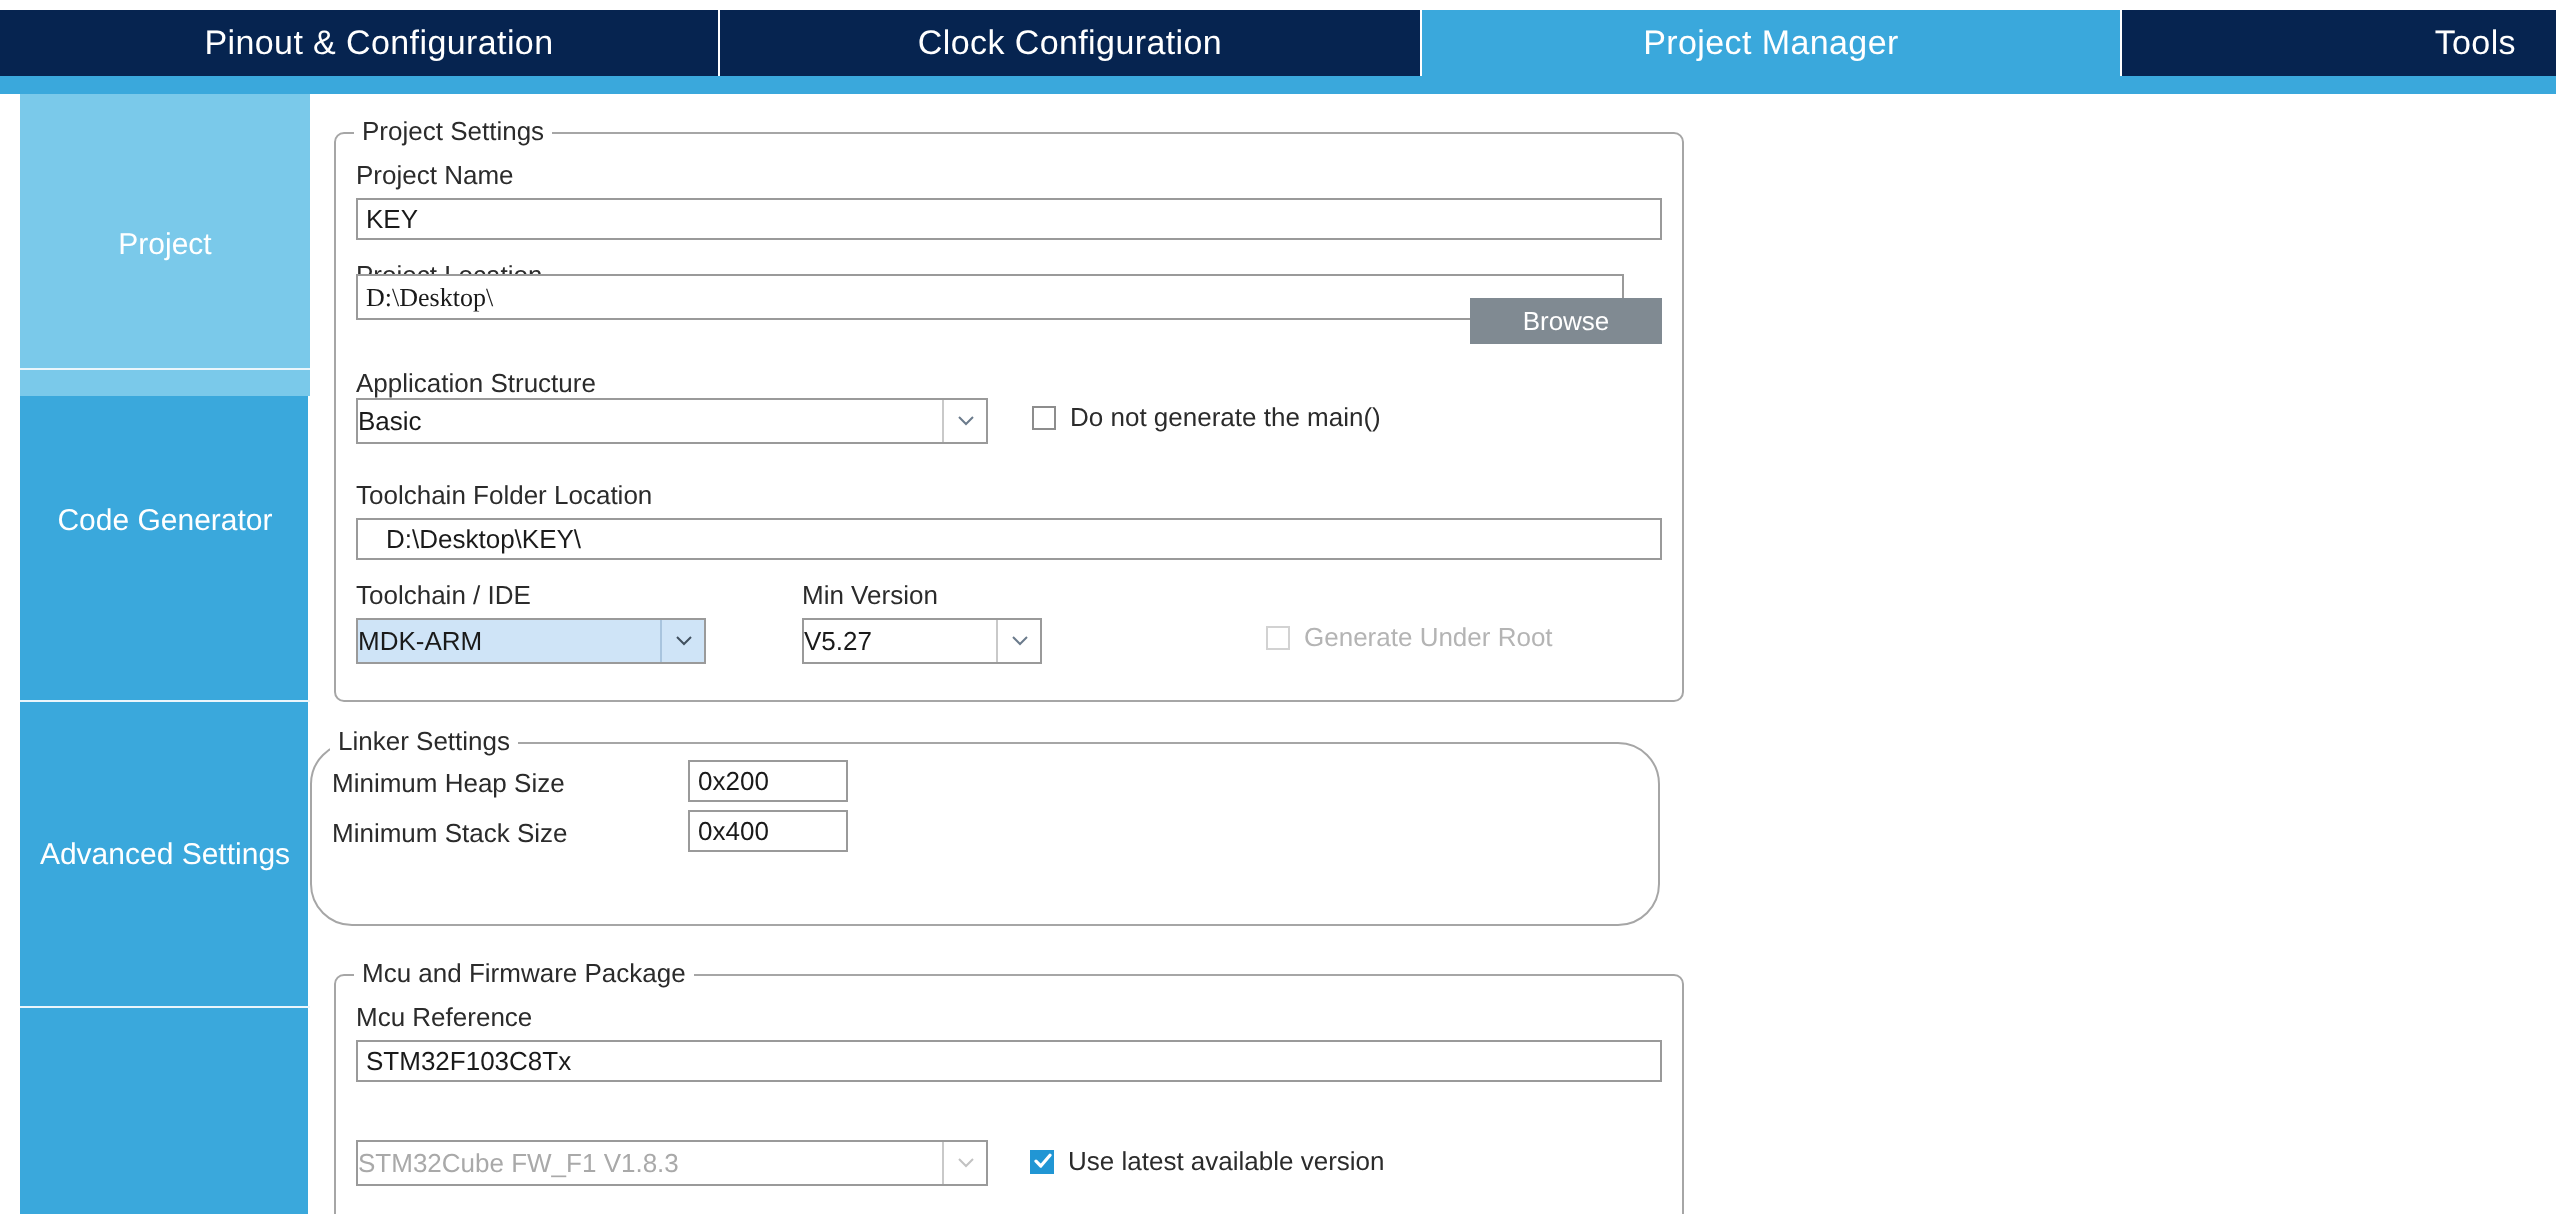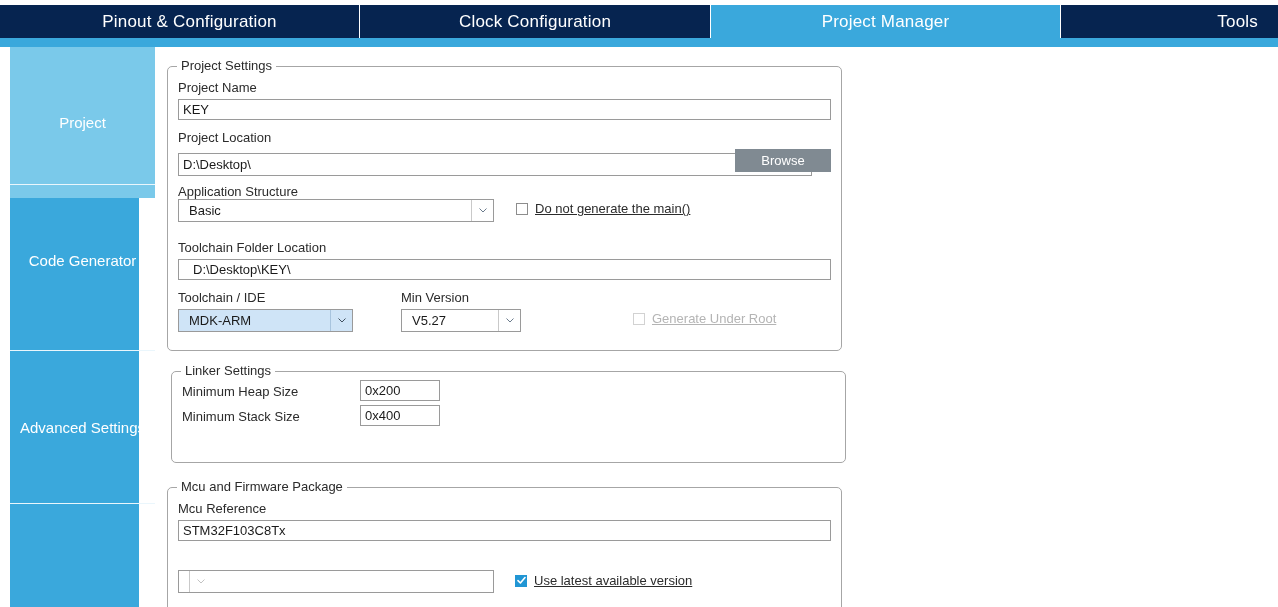--- a/index.html
+++ b/index.html
@@ -44,21 +44,21 @@
     position: absolute;
     left: 0; top: 38px;
     width: 1278px; height: 9px;
     background: #3aa8dc;
   }
 
   
   #sidebar {
     position: absolute;
     left: 10px; top: 47px;
-    width: 129px; height: 560px;
+    width: 144px; height: 560px;
     background: #3aa8dc;
   }
   .side-item {
     position: absolute;
     left: 0; width: 145px;
     display: flex;
     align-items: center;
     justify-content: center;
     color: #ffffff;
     font-size: 15px;
@@ -121,21 +121,21 @@
   .combo {
     position: absolute;
     box-sizing: border-box;
     border: 1px solid #9a9a9a;
     background: #ffffff;
     height: 23px;
     font-size: 13px;
     color: #1a1a1a;
     display: flex;
     align-items: center;
-    padding-left: 10px;
+    padding-left: 0;
     overflow: hidden;
   }
   .combo .ctext { flex: 1; white-space: nowrap; overflow: hidden; }
   .combo.selected { background: #cfe4f7; }
   .combo.selected .ctext { background: #cfe4f7; }
   .combo.disabled { color: #a9a9a9; background: #ffffff; }
   .combo .arrow {
     width: 22px; height: 100%;
     display: flex; align-items: center; justify-content: center;
     border-left: 1px solid #c9c9c9;
@@ -161,21 +161,20 @@
     height: 23px;
   }
 
   .checkrow {
     position: absolute;
     display: flex;
     align-items: center;
     font-size: 13px;
     color: #2b2b2b;
     white-space: nowrap;
-    text-decoration: underline;
   }
   .checkrow.disabled { color: #b4b4b4; }
   .cbox {
     width: 12px; height: 12px;
     box-sizing: border-box;
     border: 1px solid #8d8d8d;
     background: #ffffff;
     margin-right: 7px;
     display: flex;
     align-items: center;
@@ -222,21 +221,21 @@
 
 <div id="main">
 
   <div class="groupbox" style="left:12px; top:19px; width:673px; height:283px;">
     <div class="gb-title">Project Settings</div>
 
     <div class="fieldlabel" style="left:10px; top:13px;">Project Name</div>
     <div class="textbox" style="left:10px; top:32px; width:653px;">KEY</div>
 
     <div class="fieldlabel" style="left:10px; top:63px;">Project Location</div>
-    <div class="textbox" style="left:10px; top:86px; width:634px; height:23px; line-height:21px;">D:\Desktop\</div>
+    <div class="textbox" style="left:10px; top:70px; width:634px; height:23px; line-height:21px;font-family:Liberation Serif, serif;">D:\Desktop\</div>
     <div class="btn" style="left:567px; top:82px; width:96px;">Browse</div>
 
     <div class="fieldlabel" style="left:10px; top:117px;">Application Structure</div>
     <div class="combo" style="left:10px; top:132px; width:316px;">
       <span class="ctext">Basic</span>
       <span class="arrow">
         <svg class="chev" viewBox="0 0 8 5" xmlns="http://www.w3.org/2000/svg">
           <path d="M0.5 0.5 L4 4 L7.5 0.5" fill="none" stroke="#6b7b8c" stroke-width="1"></path>
         </svg>
       </span>
@@ -268,37 +267,38 @@
         </svg>
       </span>
     </div>
 
     <div class="checkrow disabled" style="left:465px; top:244px;">
       <span class="cbox disabledbox"></span>
       <span>Generate Under Root</span>
     </div>
   </div>
 
-  <div class="groupbox" style="left:16px; top:324px; width:673px; height:90px;">
+  <div class="groupbox" style="left:0; top:324px; width:673px; height:90px;border-radius:21px;">
     <div class="gb-title">Linker Settings</div>
 
     <div class="fieldlabel" style="left:10px; top:12px;">Minimum Heap Size</div>
     <div class="textbox" style="left:188px; top:8px; width:80px;">0x200</div>
 
     <div class="fieldlabel" style="left:10px; top:37px;">Minimum Stack Size</div>
     <div class="textbox" style="left:188px; top:33px; width:80px;">0x400</div>
   </div>
 
   <div class="groupbox" style="left:12px; top:440px; width:673px; height:135px;">
     <div class="gb-title">Mcu and Firmware Package</div>
 
     <div class="fieldlabel" style="left:10px; top:13px;">Mcu Reference</div>
     <div class="textbox" style="left:10px; top:32px; width:653px;">STM32F103C8Tx</div>
 
     <div class="combo disabled" style="left:10px; top:82px; width:316px;">
+      <span class="ctext">STM32Cube FW_F1 V1.8.3</span>
       <span class="arrow">
         <svg class="chev" viewBox="0 0 8 5" xmlns="http://www.w3.org/2000/svg">
           <path d="M0.5 0.5 L4 4 L7.5 0.5" fill="none" stroke="#c2c2c2" stroke-width="1"></path>
         </svg>
       </span>
     </div>
 
     <div class="checkrow" style="left:347px; top:85px;">
       <span class="cbox checked">
         <svg class="tickmark" viewBox="0 0 9 9" xmlns="http://www.w3.org/2000/svg">

